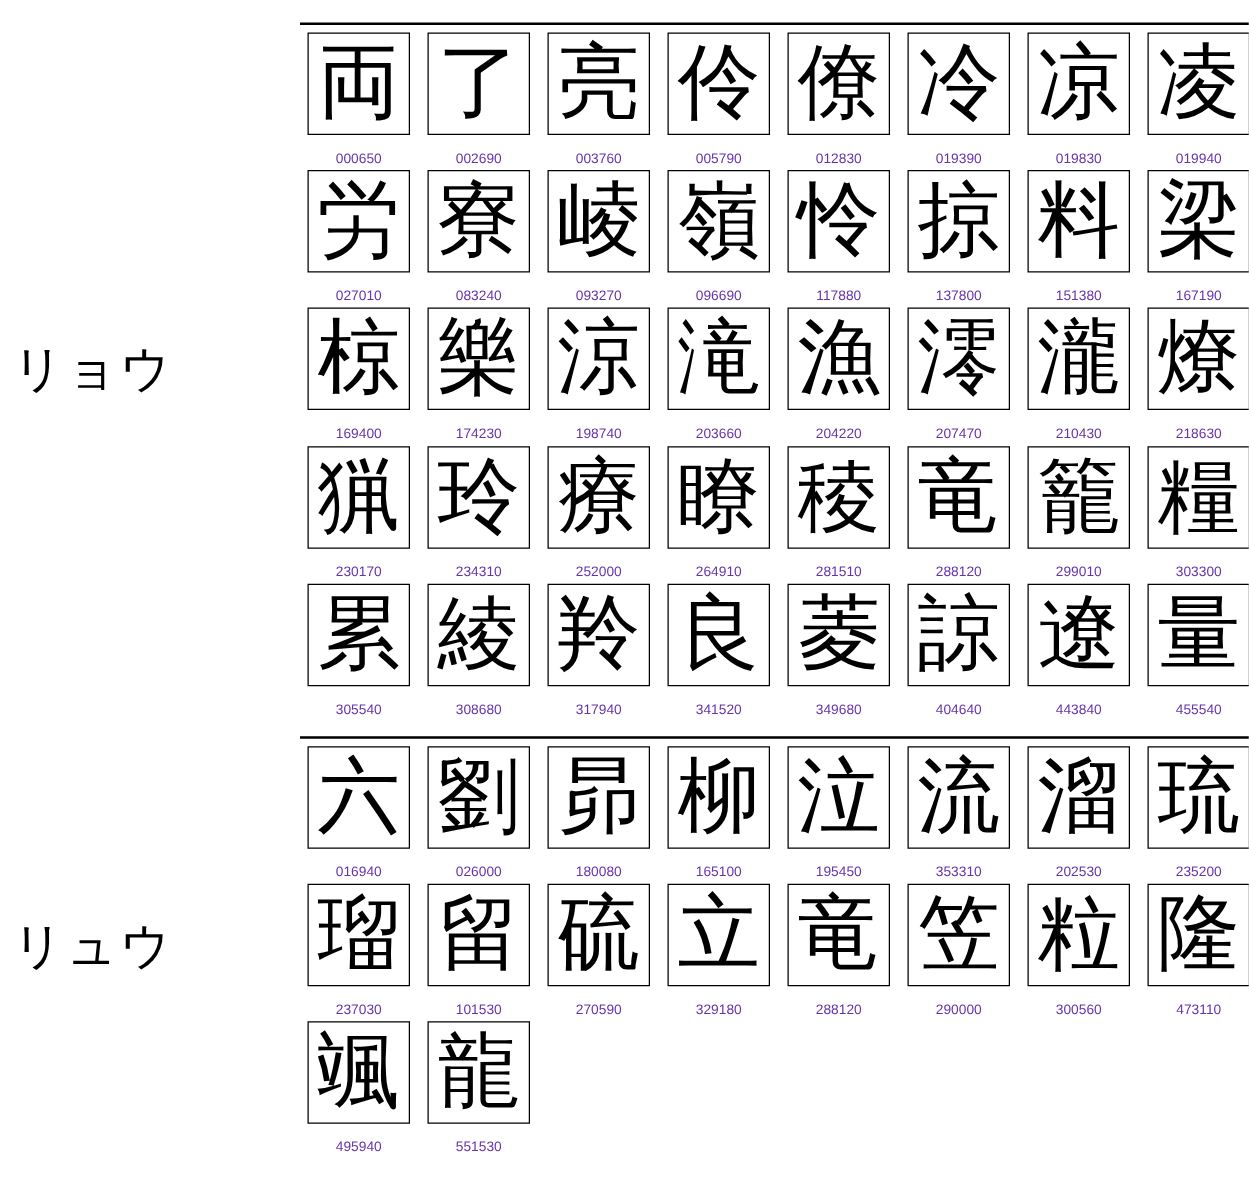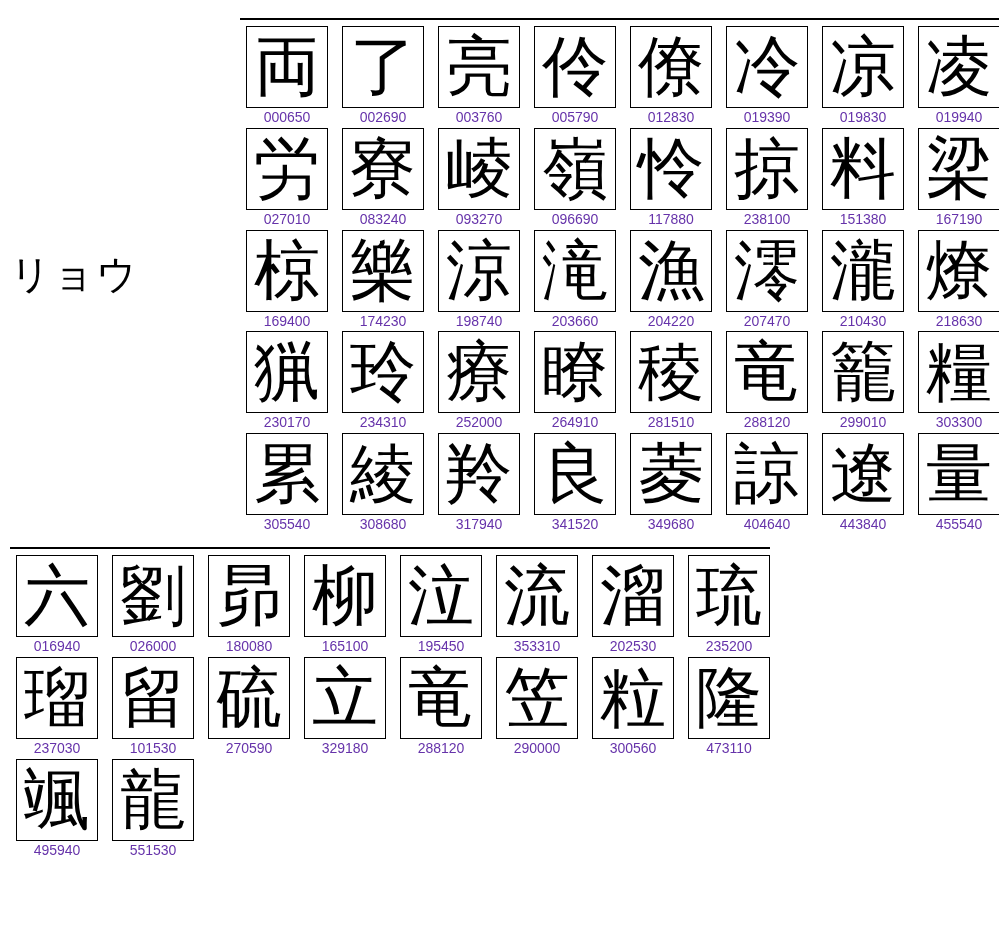--- a/index.html
+++ b/index.html
@@ -50,24 +50,24 @@
     line-height: 80px;
     font-size: 66px;
     font-family: "MS Mincho", "Hiragino Mincho ProN", serif;
     color: #000;
     margin: 0 auto;
     box-sizing: border-box;
     overflow: hidden;
     background: #fff;
   }
   .code {
-    font-size: 14px;
+    font-size: 11px;
     color: #6633aa;
     line-height: 1.2;
-    margin-top: 1px;
+    margin-top: 13px;
     font-family: "MS PGothic", sans-serif;
   }
 </style>
 </head>
 <body>
 
 <div id="root">
     <div class="section">
       <div class="reading-label">リョウ</div>
       <div class="grid-wrap">
@@ -120,21 +120,21 @@
           <div class="cell">
             <div class="kanji-box">嶺</div>
             <div class="code">096690</div>
           </div>
           <div class="cell">
             <div class="kanji-box">怜</div>
             <div class="code">117880</div>
           </div>
           <div class="cell">
             <div class="kanji-box">掠</div>
-            <div class="code">238100</div>
+            <div class="code">137800</div>
           </div>
           <div class="cell">
             <div class="kanji-box">料</div>
             <div class="code">151380</div>
           </div>
           <div class="cell">
             <div class="kanji-box">梁</div>
             <div class="code">167190</div>
           </div>
           <div class="cell">
@@ -230,20 +230,21 @@
             <div class="code">443840</div>
           </div>
           <div class="cell">
             <div class="kanji-box">量</div>
             <div class="code">455540</div>
           </div>
         </div>
       </div>
     </div>
     <div class="section">
+      <div class="reading-label">リュウ</div>
       <div class="grid-wrap">
         <div class="hr"></div>
         <div class="grid">
           <div class="cell">
             <div class="kanji-box">六</div>
             <div class="code">016940</div>
           </div>
           <div class="cell">
             <div class="kanji-box">劉</div>
             <div class="code">026000</div>

